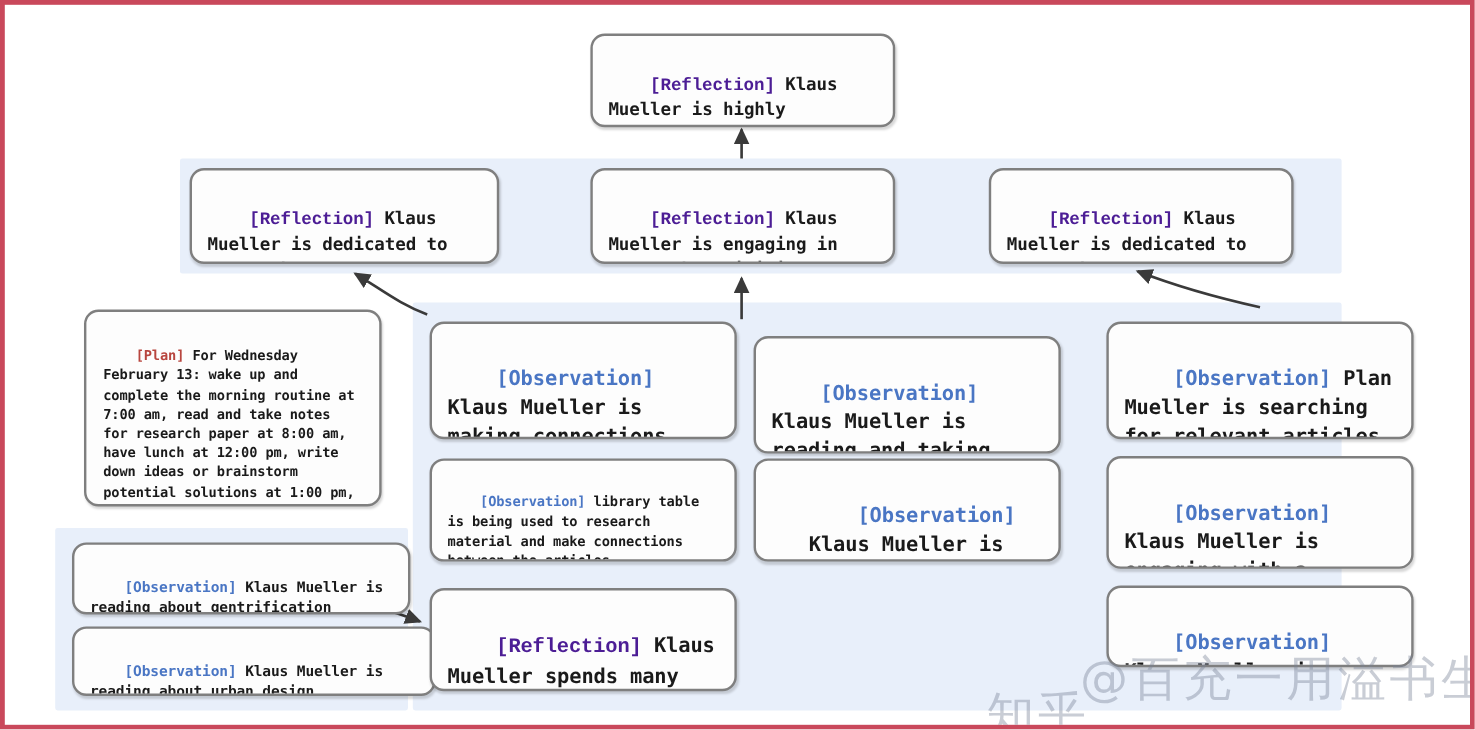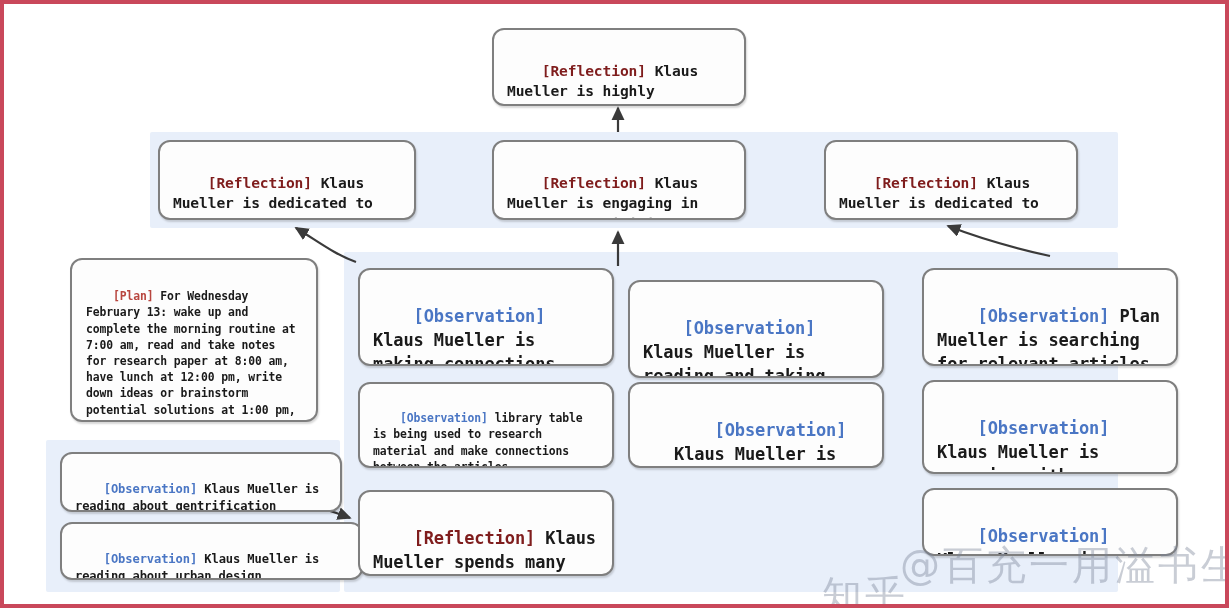--- a/index.html
+++ b/index.html
@@ -34,21 +34,21 @@
     padding: 10px 13px;
     font-family: "DejaVu Sans Mono", "Liberation Mono", monospace;
     font-weight: bold;
     color: #1a1a1a;
     line-height: 1.42;
     letter-spacing: -0.1px;
     white-space: pre-wrap;
     overflow: hidden;
   }
   .node .tag { font-weight: bold; }
-  .tag-reflection { color: #7f1d1d; }
+  .tag-reflection { color: #4c1d95; font-family: Liberation Mono, monospace; }
   .tag-observation { color: #4a76c4; }
   .tag-plan { color: #b8463f; }
 
   .fs-15 { font-size: 14.6px; }
   .fs-13 { font-size: 17px; }
   .fs-115 { font-size: 11.4px; }
   .fs-12 { font-size: 12.1px; }
 
   svg.arrows {
     position: absolute;

